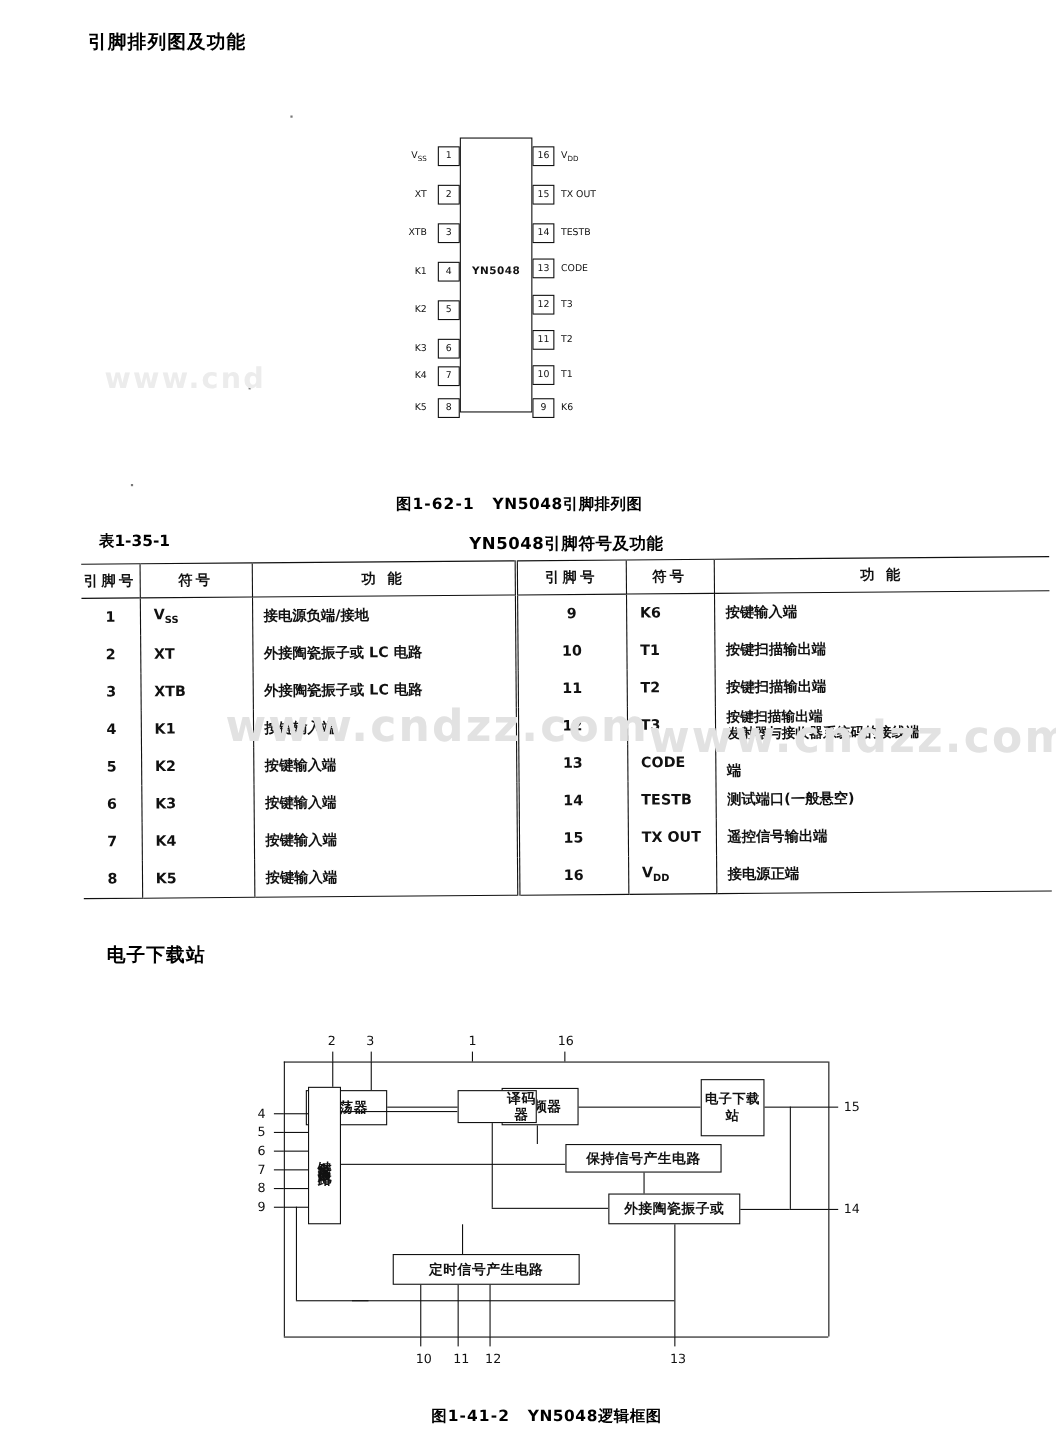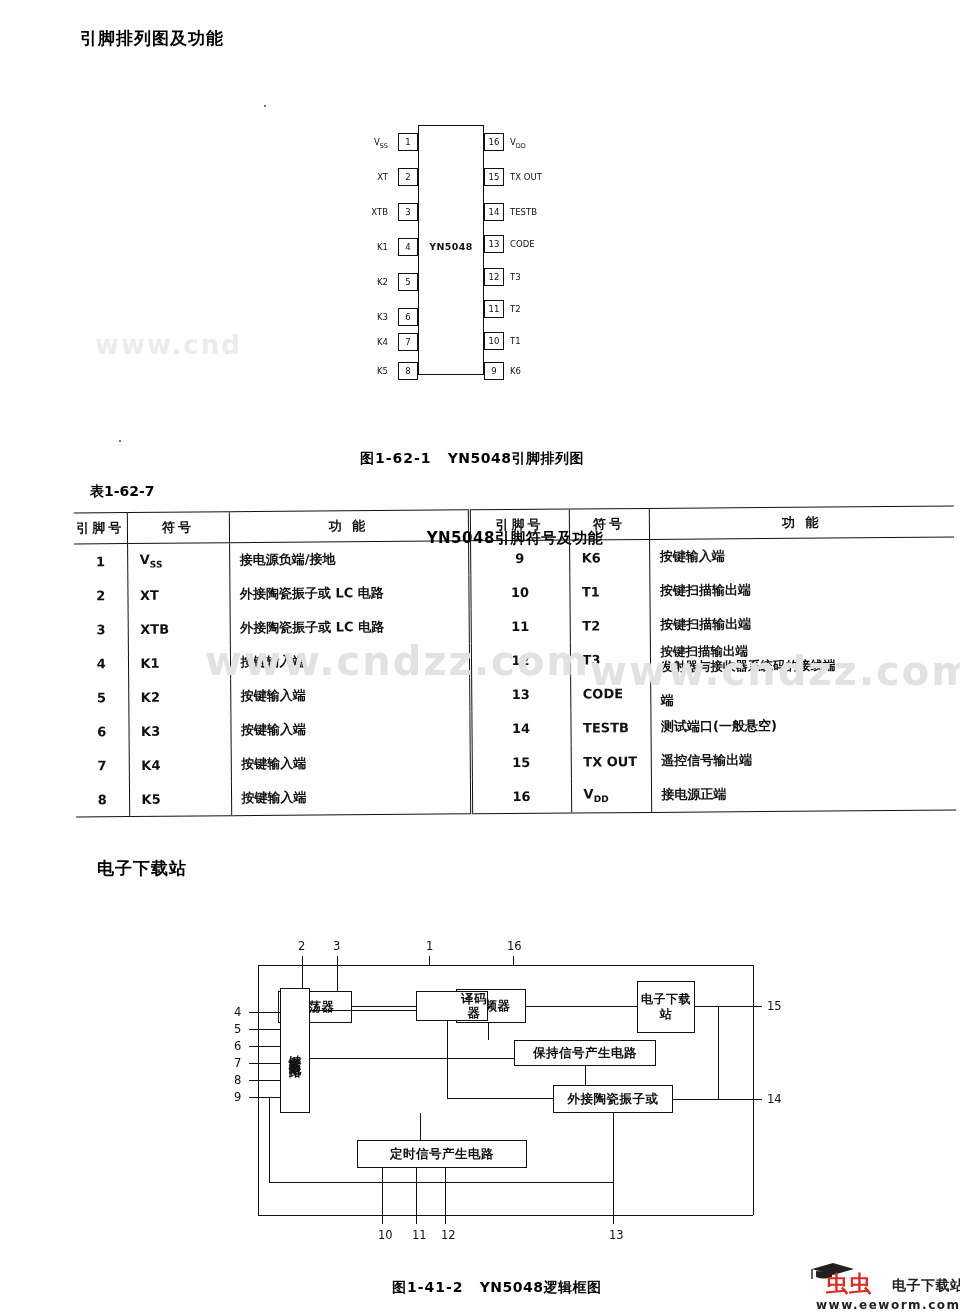--- a/index.html
+++ b/index.html
@@ -85,21 +85,20 @@
   #table-block { position:absolute; left:75px; top:483px; width:880px; }
   #table-label {
     position:absolute; left:15px; top:0;
     font-size:14px; font-weight:bold; white-space:nowrap;
   }
   #table-title {
     position:absolute; left:0; top:2px; width:880px;
     text-align:center;
     font-size:15px; font-weight:bold;
     letter-spacing:0.5px;
-    margin-top:44px;
   }
   table.pinfn {
     position:absolute; top:26px; left:0;
     width:880px;
     border-collapse:collapse;
     table-layout:fixed;
     transform:rotate(-0.45deg);
   }
   table.pinfn th, table.pinfn td {
     border:0;
@@ -259,21 +258,21 @@
     <div class="pin-label right" style="top:252px;"><span>K6</span></div>
   </div>
 
   <div class="watermark" id="wm-3">www.cnd</div>
 
   <div class="figure-caption" id="caption-fig1">
     <span class="num">图1-62-1</span>&nbsp;&nbsp;&nbsp;<span>YN5048引脚排列图</span>
   </div>
 
   <div id="table-block">
-    <div id="table-label">表1-62-7</div>
+    <div id="table-label">表1-35-1</div>
     <div id="table-title">YN5048引脚符号及功能</div>
 
     <table class="pinfn">
       <colgroup>
         <col style="width:53px">
           <col style="width:102px">
           <col style="width:240px">
         <col style="width:100px">
           <col style="width:80px">
           <col style="width:305px">
@@ -464,24 +463,14 @@
     <div class="wire h" style="left:39px; top:257px; width:66px;"></div>
 
     <div class="wire v" style="left:258px; top:98px; height:17px;"></div>
     <div class="wire h" style="left:90px; top:257px; width:293px;"></div>
   </div>
 
   <div class="figure-caption" id="caption-fig2">
     <span class="num">图1-41-2</span>&nbsp;&nbsp;&nbsp;<span>YN5048逻辑框图</span>
   </div>
 
-  <div id="footer-logo">
-    <svg class="cap" viewBox="0 0 46 18" xmlns="http://www.w3.org/2000/svg">
-      <polygon points="2,7 23,1 44,7 23,13" fill="#231f20"></polygon>
-      <path d="M6,9 L6,15 Q14,18 22,15 L22,10" fill="#231f20"></path>
-      <line x1="2" y1="7" x2="2" y2="17" stroke="#231f20" stroke-width="1.4"></line>
-    </svg>
-    <div class="bugs">虫虫</div>
-    <div class="site-cn">电子下载站</div>
-    <div class="site-url">www.eeworm.com</div>
-  </div>
 
 </div>
 
 </body></html>

